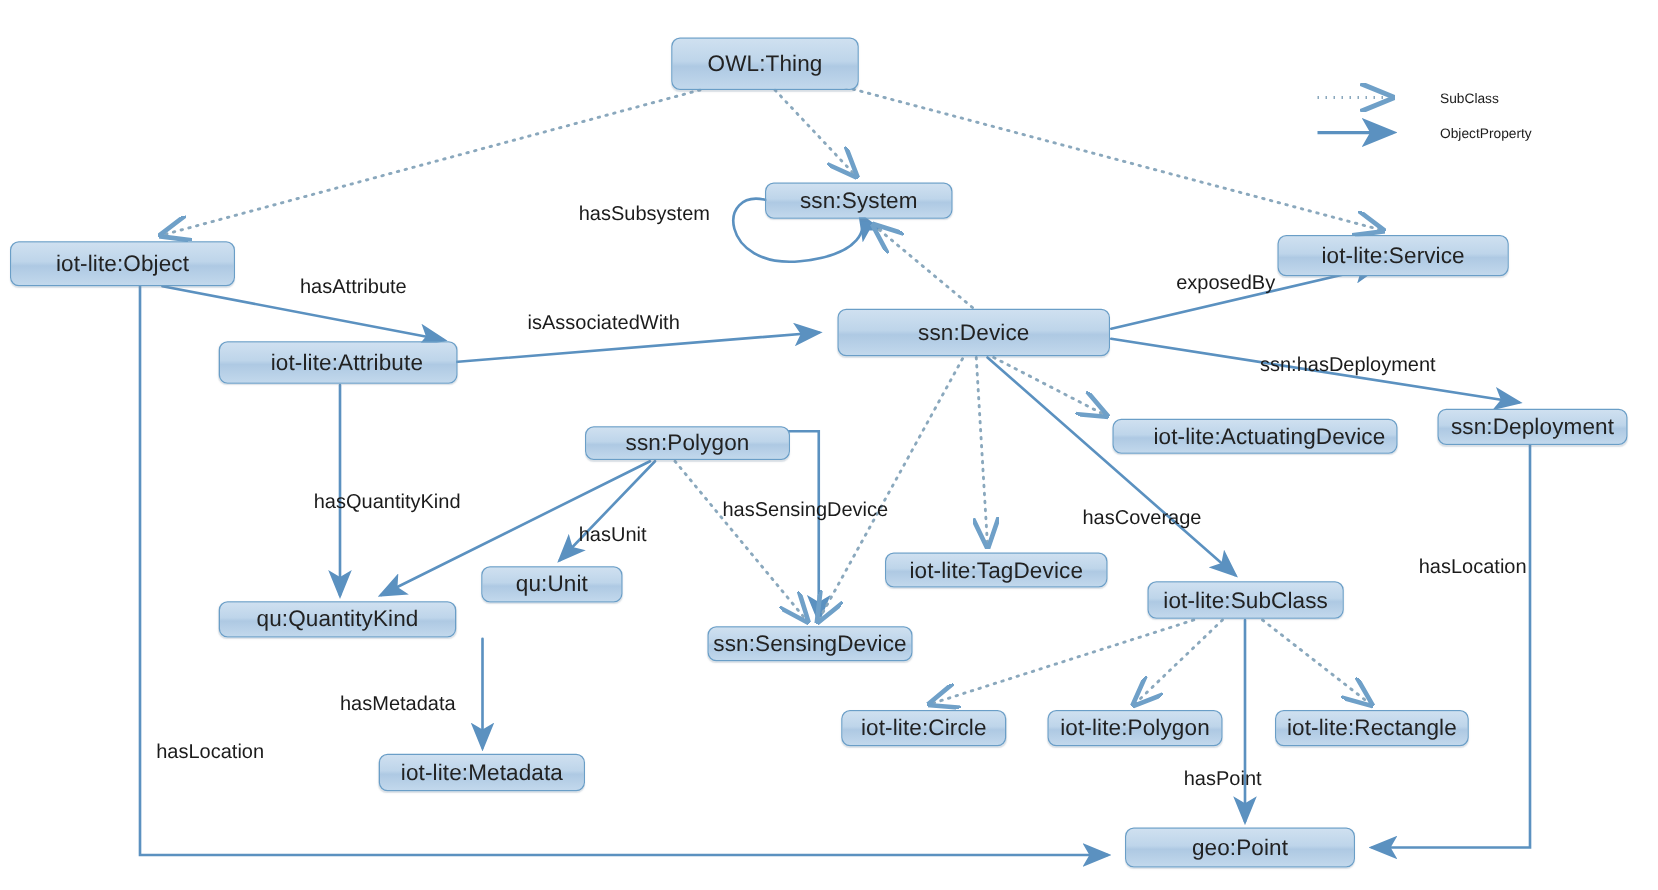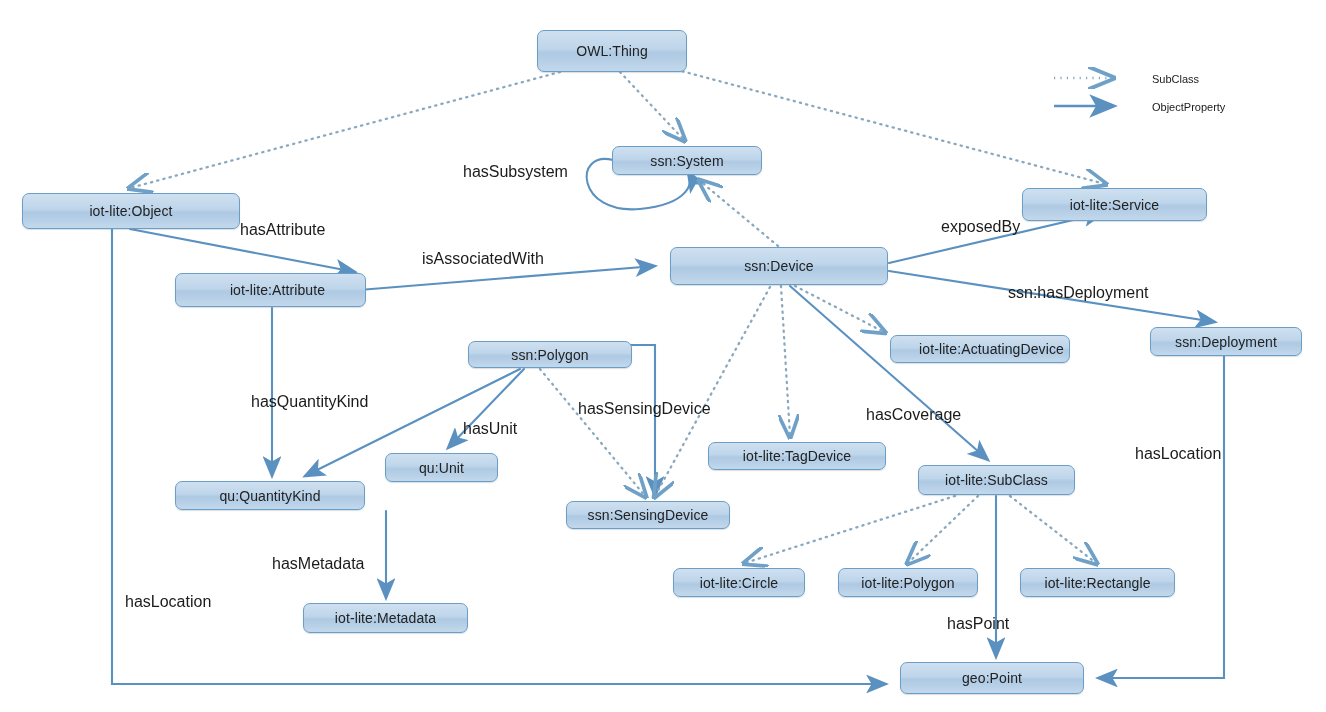--- a/index.html
+++ b/index.html
@@ -28,21 +28,21 @@
   .node {
     position: absolute;
     box-sizing: border-box;
     display: flex;
     align-items: center;
     justify-content: center;
     border: 1px solid #6a9ec7;
     border-radius: 7px;
     background: linear-gradient(to bottom, #cfe0f0 0%, #bed5ea 45%, #aec9e3 55%, #c2d8ec 100%);
     color: #222222;
-    font-size: 14px;
+    font-size: 18px;
     letter-spacing: 0.1px;
     white-space: nowrap;
     box-shadow: 0 1px 1px rgba(120,140,160,0.28);
     z-index: 3;
   }
   .edge-label {
     position: absolute;
     color: #1b1b1b;
     font-size: 16px;
     white-space: nowrap;
@@ -106,26 +106,26 @@
       <path d="M1054,78 L1112,78" stroke="#8aa8bd" stroke-width="2.5" stroke-dasharray="1.2 5.2" fill="none" marker-end="url(#arrow-open)"></path>
       <path d="M1054,106 L1114,106" stroke="#5b91c0" stroke-width="2.6" fill="none" marker-end="url(#arrow-solid)"></path>
     </g>
   </svg>
 
   <div class="legend-text" style="left:1152px; top:79px; transform:translateY(-50%);">SubClass</div>
   <div class="legend-text" style="left:1152px; top:107px; transform:translateY(-50%);">ObjectProperty</div>
 
   <div class="node" style="left:537px; top:30px; width:150px; height:42px;">OWL:Thing</div>
   <div class="node" style="left:612px; top:146px; width:150px; height:29px;">ssn:System</div>
-  <div class="node" style="left:8px; top:193px; width:218px; height:36px;margin-left:14px;">iot-lite:Object</div>
+  <div class="node" style="left:8px; top:193px; width:180px; height:36px;">iot-lite:Object</div>
   <div class="node" style="left:1022px; top:188px; width:185px; height:33px;">iot-lite:Service</div>
   <div class="node" style="left:175px; top:273px; width:191px; height:34px;padding-left:14px;">iot-lite:Attribute</div>
   <div class="node" style="left:670px; top:247px; width:218px; height:38px;">ssn:Device</div>
   <div class="node" style="left:1150px; top:327px; width:152px; height:29px;">ssn:Deployment</div>
-  <div class="node" style="left:890px; top:335px; width:180px; height:28px;padding-left:23px;">iot-lite:ActuatingDevice</div>
+  <div class="node" style="left:890px; top:335px; width:228px; height:28px;padding-left:23px;">iot-lite:ActuatingDevice</div>
   <div class="node" style="left:468px; top:341px; width:164px; height:27px;">ssn:Polygon</div>
   <div class="node" style="left:385px; top:453px; width:113px; height:29px;">qu:Unit</div>
   <div class="node" style="left:708px; top:442px; width:178px; height:28px;">iot-lite:TagDevice</div>
   <div class="node" style="left:918px; top:465px; width:157px; height:30px;">iot-lite:SubClass</div>
   <div class="node" style="left:175px; top:481px; width:190px; height:29px;">qu:QuantityKind</div>
   <div class="node" style="left:566px; top:501px; width:164px; height:28px;">ssn:SensingDevice</div>
   <div class="node" style="left:673px; top:568px; width:132px; height:29px;">iot-lite:Circle</div>
   <div class="node" style="left:838px; top:568px; width:140px; height:29px;">iot-lite:Polygon</div>
   <div class="node" style="left:1020px; top:568px; width:155px; height:29px;text-align:right;">iot-lite:Rectangle</div>
   <div class="node" style="left:303px; top:603px; width:165px; height:30px;">iot-lite:Metadata</div>

